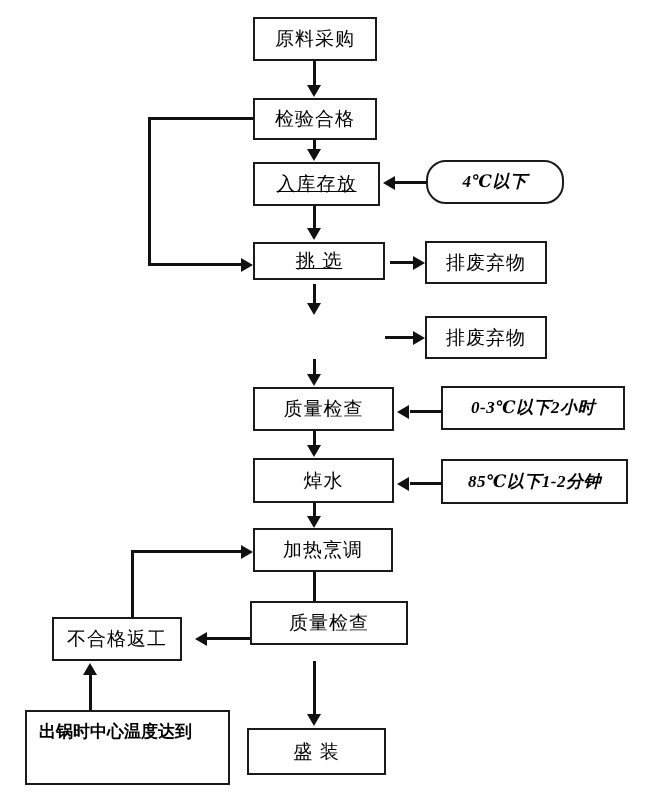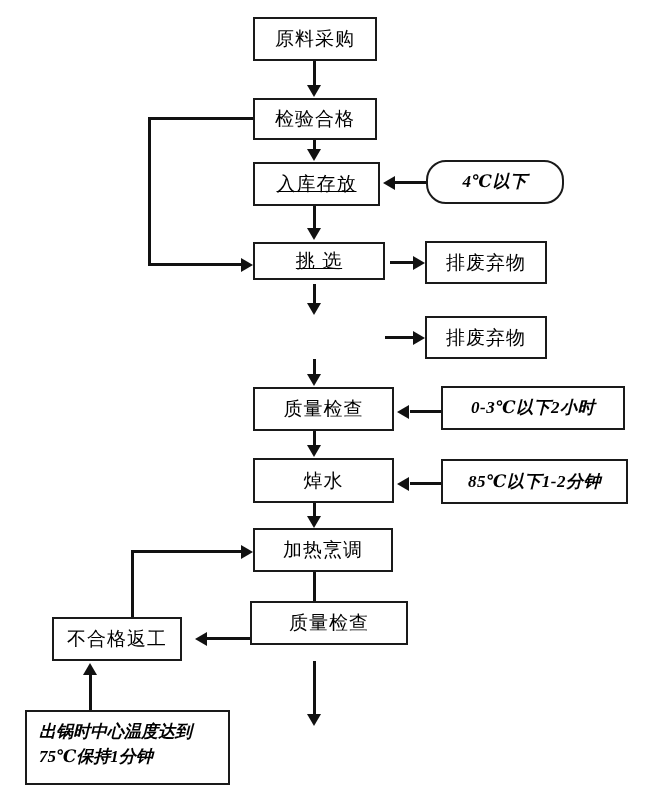--- a/index.html
+++ b/index.html
@@ -36,21 +36,20 @@
   }
   .node.note {
     font-family: "Liberation Serif", "DejaVu Serif", serif;
     font-style: italic;
     font-weight: bold;
     font-size: 17px;
     letter-spacing: 0.5px;
   }
   .node.note-multi {
     font-family: "Liberation Serif", "DejaVu Serif", serif;
-    font-style: italic;
     font-weight: bold;
     font-size: 17px;
     align-items: flex-start;
     justify-content: flex-start;
     padding: 8px 10px 1px 12px;
     text-align: left;
     line-height: 1.45;
   }
   .edge {
     position: absolute;
@@ -178,20 +177,23 @@
   </div>
 
   <div class="node proc" style="left:250px; top:601px; width:158px; height:44px;">
     <span>质量检查</span>
   </div>
 
   <div class="node proc" style="left:52px; top:617px; width:130px; height:44px;">
     <span>不合格返工</span>
   </div>
 
+  <div class="node proc" style="left:247px; top:728px; width:139px; height:47px;">
+    <span>盛 装</span>
+  </div>
 
   <div class="node proc" style="left:425px; top:241px; width:122px; height:43px;">
     <span>排废弃物</span>
   </div>
 
   <div class="node proc" style="left:425px; top:316px; width:122px; height:43px;">
     <span>排废弃物</span>
   </div>
 
   <div class="node note" style="left:426px; top:160px; width:138px; height:44px;border-radius:20px;">
@@ -201,16 +203,15 @@
   <div class="node note" style="left:441px; top:386px; width:184px; height:44px;">
     <span>0-3℃以下2小时</span>
   </div>
 
   <div class="node note" style="left:441px; top:459px; width:187px; height:45px;">
     <span>85℃以下1-2分钟</span>
   </div>
 
   <div class="node note-multi" style="left:25px; top:710px; width:205px; height:75px; flex-direction:column;">
     <span>出锅时中心温度达到</span>
-    <span>75℃保持1分钟</span>
   </div>
 
 </div>
 
 </body></html>

